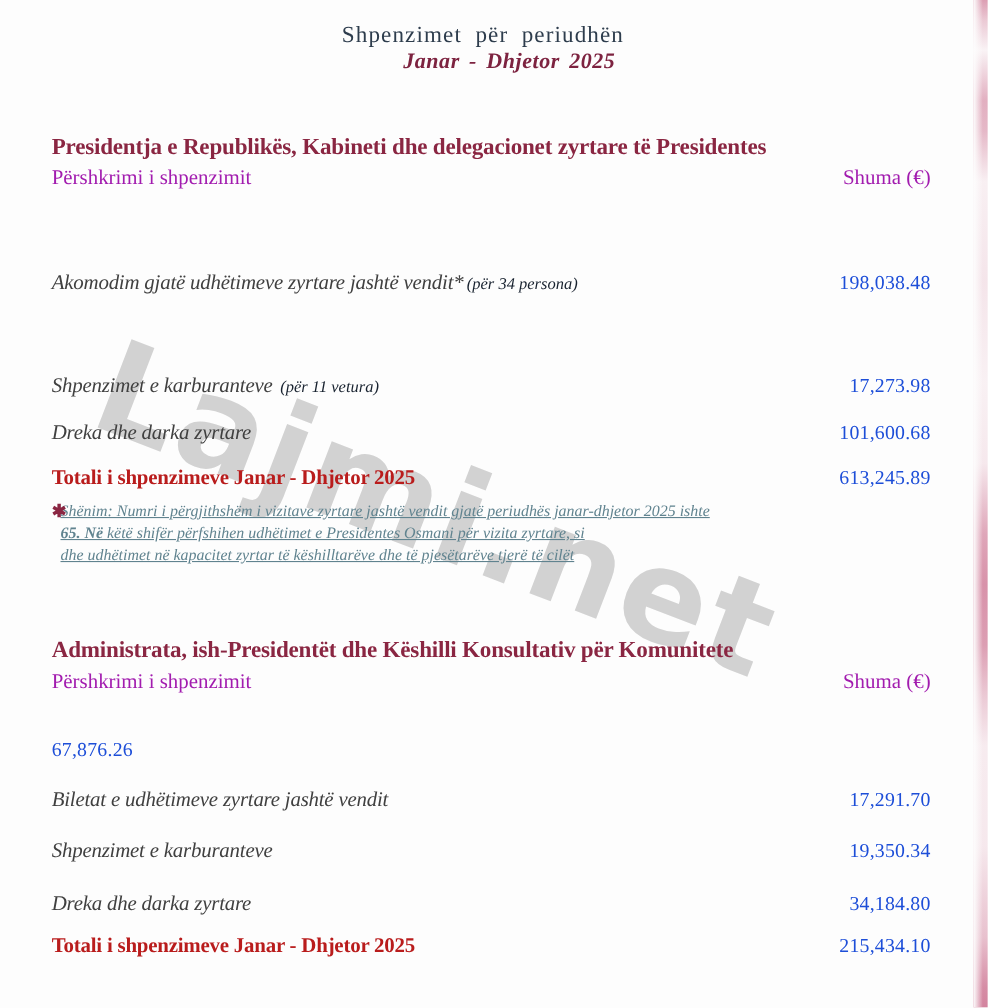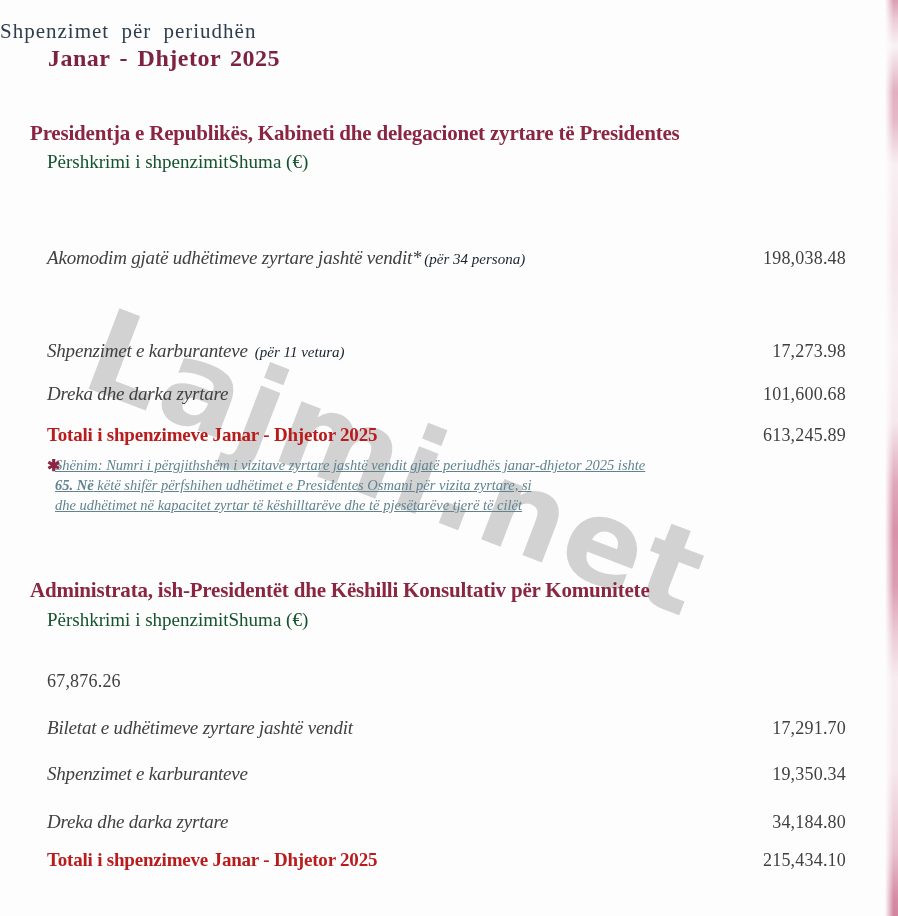--- a/index.html
+++ b/index.html
@@ -30,54 +30,54 @@
       rgba(193,80,118,.14) 28%, rgba(193,80,118,.07) 38%, rgba(193,80,118,.12) 46%,
       rgba(193,80,118,.50) 53%, rgba(193,80,118,.62) 58%, rgba(193,80,118,.55) 64%,
       rgba(193,80,118,.30) 69%, rgba(193,80,118,.10) 74%, rgba(193,80,118,.12) 84%,
       rgba(193,80,118,.35) 93%, rgba(193,80,118,.65) 98%, rgba(193,80,118,.70) 100%);
   }
   .edge-streak::before{
     content:"";position:absolute;inset:0;
     background:linear-gradient(to right,#fdfdfd 0%,rgba(253,253,253,0) 65%);
   }
 
-  .center{}
+  .center{text-align:center;}
   .title1{
     position:absolute;left:0;right:20px;top:19px;
     font-size:21px;color:#2e3d4d;letter-spacing:1px;word-spacing:6px;
   }
   .title2{
     position:absolute;left:0;right:20px;top:45px;
-    font-size:24px;font-weight:bold;color:#7d2340;
+    font-size:20px;font-weight:bold;font-style:italic;color:#7d2340;
     letter-spacing:.5px;word-spacing:3px;margin-left:48px;
   }
 
   .sec-heading{
-    position:absolute;left:30px;right:60px;
+    position:absolute;left:47px;right:60px;
     font-size:21px;font-weight:bold;color:#8a2642;letter-spacing:-.2px;
   }
   .col-header{
     position:absolute;left:47px;right:52px;
-    display:flex;justify-content:flex-start;
-    font-size:19px;color:#14532d;
+    display:flex;justify-content:space-between;
+    font-size:19px;color:#a21caf;
   }
 
   .row{
     position:absolute;left:47px;right:52px;
     display:flex;justify-content:space-between;align-items:baseline;
   }
   .row .label{
     font-style:italic;font-size:19px;color:#404040;letter-spacing:-.2px;
     white-space:nowrap;
   }
   .row .detail{
     font-style:italic;font-size:15px;color:#18222f;margin-left:3px;margin-top:17px;
   }
   .row .amount{
-    font-style:normal;font-size:18px;color:#404040;letter-spacing:.2px;
+    font-style:normal;font-size:18px;color:#1d4ed8;letter-spacing:.2px;
     white-space:nowrap;
   }
   .row.total .label{
     font-style:normal;font-weight:bold;font-size:19px;color:#b91c1c;
     letter-spacing:-.2px;
   }
 
   .footnote{
     position:absolute;left:47px;width:700px;
     font-style:italic;font-size:14.5px;line-height:20px;color:#60838f;

